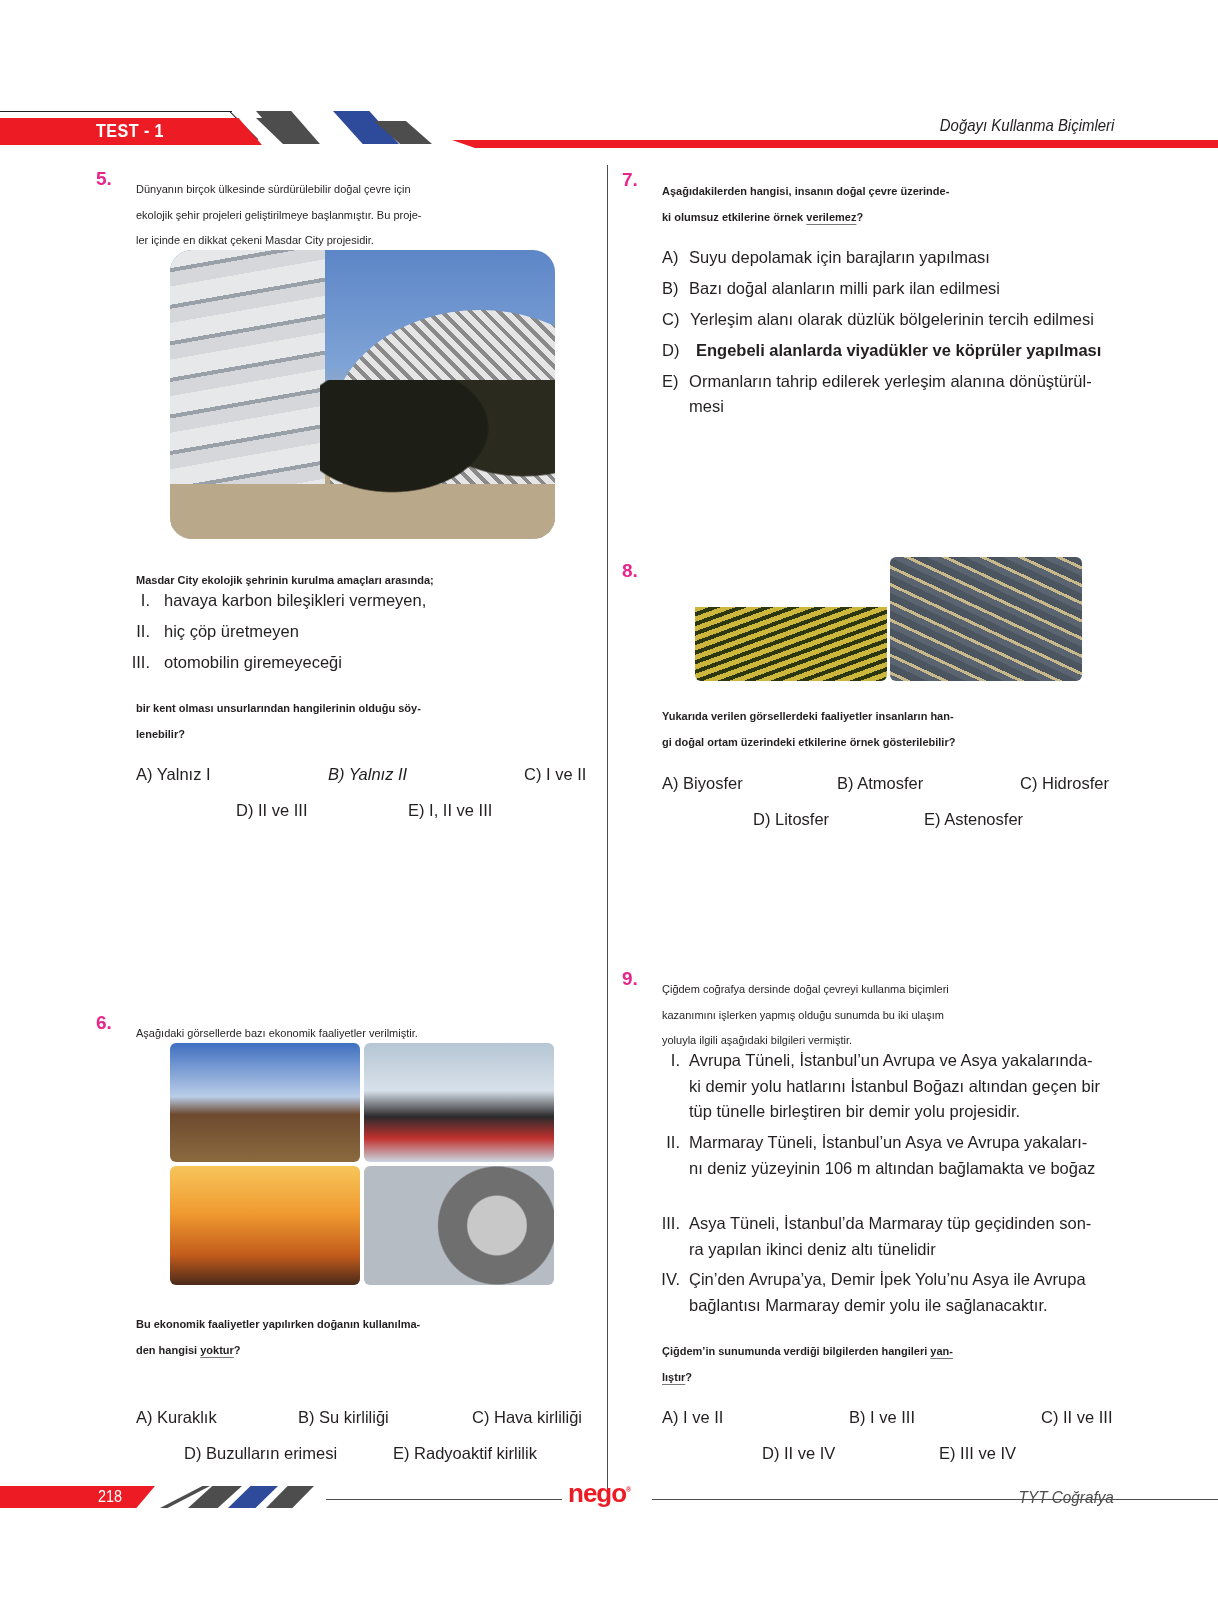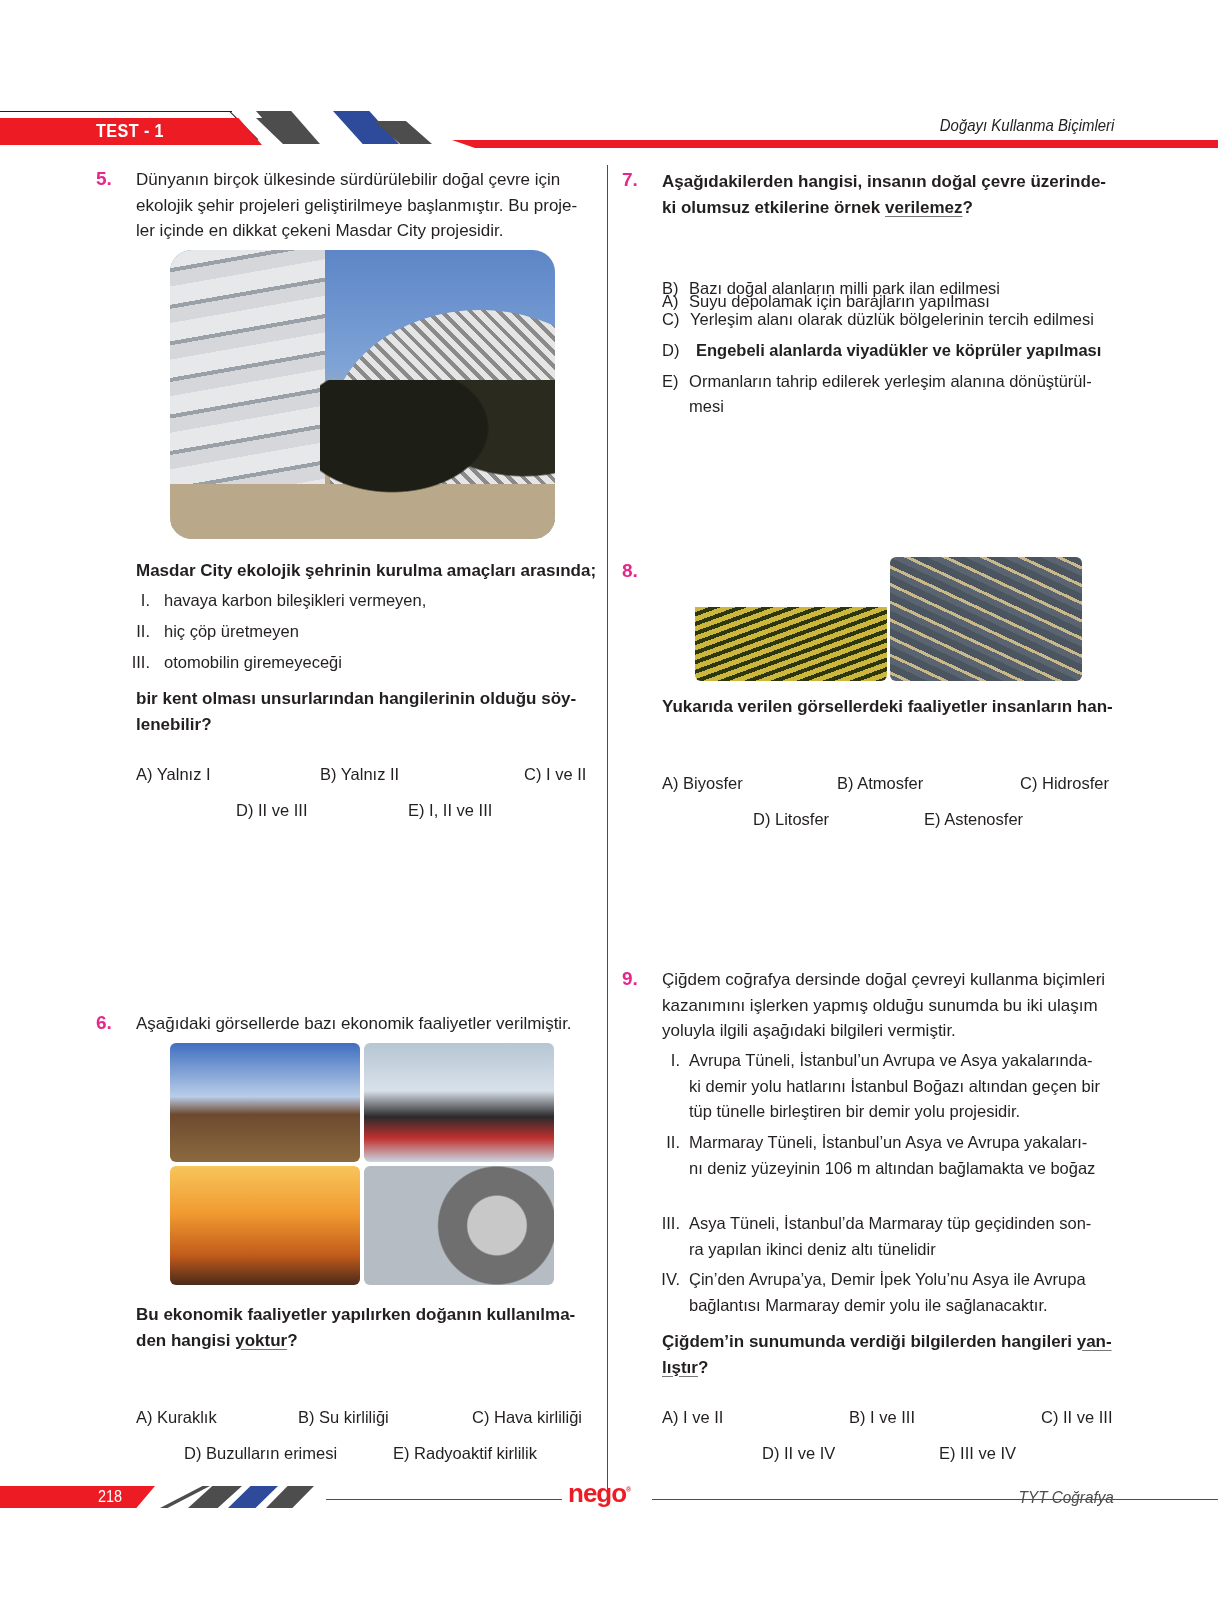--- a/index.html
+++ b/index.html
@@ -18,21 +18,21 @@
   .hdr-right-red { position:absolute; left:452px; top:140px; width:766px; height:8px; background:#ed1c24;
                    clip-path:polygon(0 0, 100% 0, 100% 100%, 3% 100%); }
   .section-title { position:absolute; right:104px; top:116px; font-style:italic; font-size:17px; color:#231f20;
                    transform:scaleX(0.88); transform-origin:right; }
 
   
   .col-divider { position:absolute; left:607px; top:165px; width:1px; height:1330px; background:#4d4d4d; }
 
   
   .qnum { position:absolute; color:#e6268c; font-weight:bold; font-size:19px; }
-  .para { position:absolute; font-size:17px; line-height:25.5px; }
+  .para { position:absolute; font-size:11px; line-height:25.5px;margin-top:10px; }
   .bold { font-weight:bold; }
   .u { text-decoration:underline; text-decoration-color:#777; text-underline-offset:3px; }
   .opt { position:absolute; font-size:16.5px; white-space:nowrap; }
   .roman-row { position:absolute; font-size:16.5px; line-height:25.5px; }
   .roman-row .rn { position:absolute; text-align:right; width:30px; }
   .roman-row .rt { position:absolute; }
 
   
   .img { position:absolute; overflow:hidden; }
   .masdar { left:170px; top:250px; width:385px; height:289px; border-radius:22px;
@@ -112,21 +112,21 @@
   </div>
   <div class="roman-row" style="left:126px;top:650px;">
     <span class="rn" style="left:-6px;">III.</span>
     <span class="rt" style="left:38px;white-space:nowrap;">otomobilin giremeyeceği</span>
   </div>
   <div class="para bold" style="left:136px;top:686px;width:455px;">
     <div>bir kent olması unsurlarından hangilerinin olduğu söy-</div>
     <div>lenebilir?</div>
   </div>
   <div class="opt" style="left:136px;top:765px;">A) Yalnız I</div>
-  <div class="opt" style="left:320px;top:765px;">B) Yalnız II</div>
+  <div class="opt" style="left:328px;top:765px;font-style:italic;">B) Yalnız II</div>
   <div class="opt" style="left:524px;top:765px;">C) I ve II</div>
   <div class="opt" style="left:236px;top:801px;">D) II ve III</div>
   <div class="opt" style="left:408px;top:801px;">E) I, II ve III</div>
 </div>
 
 <div>
   <div class="qnum" style="left:96px;top:1012px;">6.</div>
   <div class="para" style="left:136px;top:1011px;white-space:nowrap;">Aşağıdaki görsellerde bazı ekonomik faaliyetler verilmiştir.</div>
   <div class="img q6grid">
     <div class="q6cell q6-a"></div>
@@ -144,36 +144,37 @@
   <div class="opt" style="left:184px;top:1444px;">D) Buzulların erimesi</div>
   <div class="opt" style="left:393px;top:1444px;">E) Radyoaktif kirlilik</div>
 </div>
 
 <div>
   <div class="qnum" style="left:622px;top:169px;">7.</div>
   <div class="para bold" style="left:662px;top:169px;width:460px;">
     <div style="white-space:nowrap;">Aşağıdakilerden hangisi, insanın doğal çevre üzerinde-</div>
     <div><span>ki olumsuz etkilerine örnek </span><span class="u">verilemez</span><span>?</span></div>
   </div>
-  <div class="opt" style="left:662px;top:248px;margin-top:44px;"><span>A)</span> <span style="margin-left:6px;">Suyu depolamak için barajların yapılması</span></div>
+  <div class="opt" style="left:662px;top:248px;"><span>A)</span> <span style="margin-left:6px;">Suyu depolamak için barajların yapılması</span></div>
   <div class="opt" style="left:662px;top:279px;"><span>B)</span> <span style="margin-left:6px;">Bazı doğal alanların milli park ilan edilmesi</span></div>
   <div class="opt" style="left:662px;top:310px;"><span>C)</span> <span style="margin-left:6px;">Yerleşim alanı olarak düzlük bölgelerinin tercih edilmesi</span></div>
   <div class="opt" style="left:662px;top:341px;"><span>D)</span> <span style="margin-left:12px;font-weight:bold;">Engebeli alanlarda viyadükler ve köprüler yapılması</span></div>
   <div class="opt" style="left:662px;top:372px;"><span>E)</span> <span style="margin-left:6px;">Ormanların tahrip edilerek yerleşim alanına dönüştürül-</span></div>
   <div class="opt" style="left:689px;top:397px;">mesi</div>
 </div>
 
 <div>
   <div class="qnum" style="left:622px;top:560px;">8.</div>
   <div class="img q8-a">
       <div class="terr"></div>
     </div>
   <div class="img q8-b"></div>
   <div class="para bold" style="left:662px;top:694px;width:460px;">
     <div style="white-space:nowrap;">Yukarıda verilen görsellerdeki faaliyetler insanların han-</div>
+    <div style="white-space:nowrap;">gi doğal ortam üzerindeki etkilerine örnek gösterilebilir?</div>
   </div>
   <div class="opt" style="left:662px;top:774px;">A) Biyosfer</div>
   <div class="opt" style="left:837px;top:774px;">B) Atmosfer</div>
   <div class="opt" style="left:1020px;top:774px;">C) Hidrosfer</div>
   <div class="opt" style="left:753px;top:810px;">D) Litosfer</div>
   <div class="opt" style="left:924px;top:810px;">E) Astenosfer</div>
 </div>
 
 <div>
   <div class="qnum" style="left:622px;top:968px;">9.</div>

